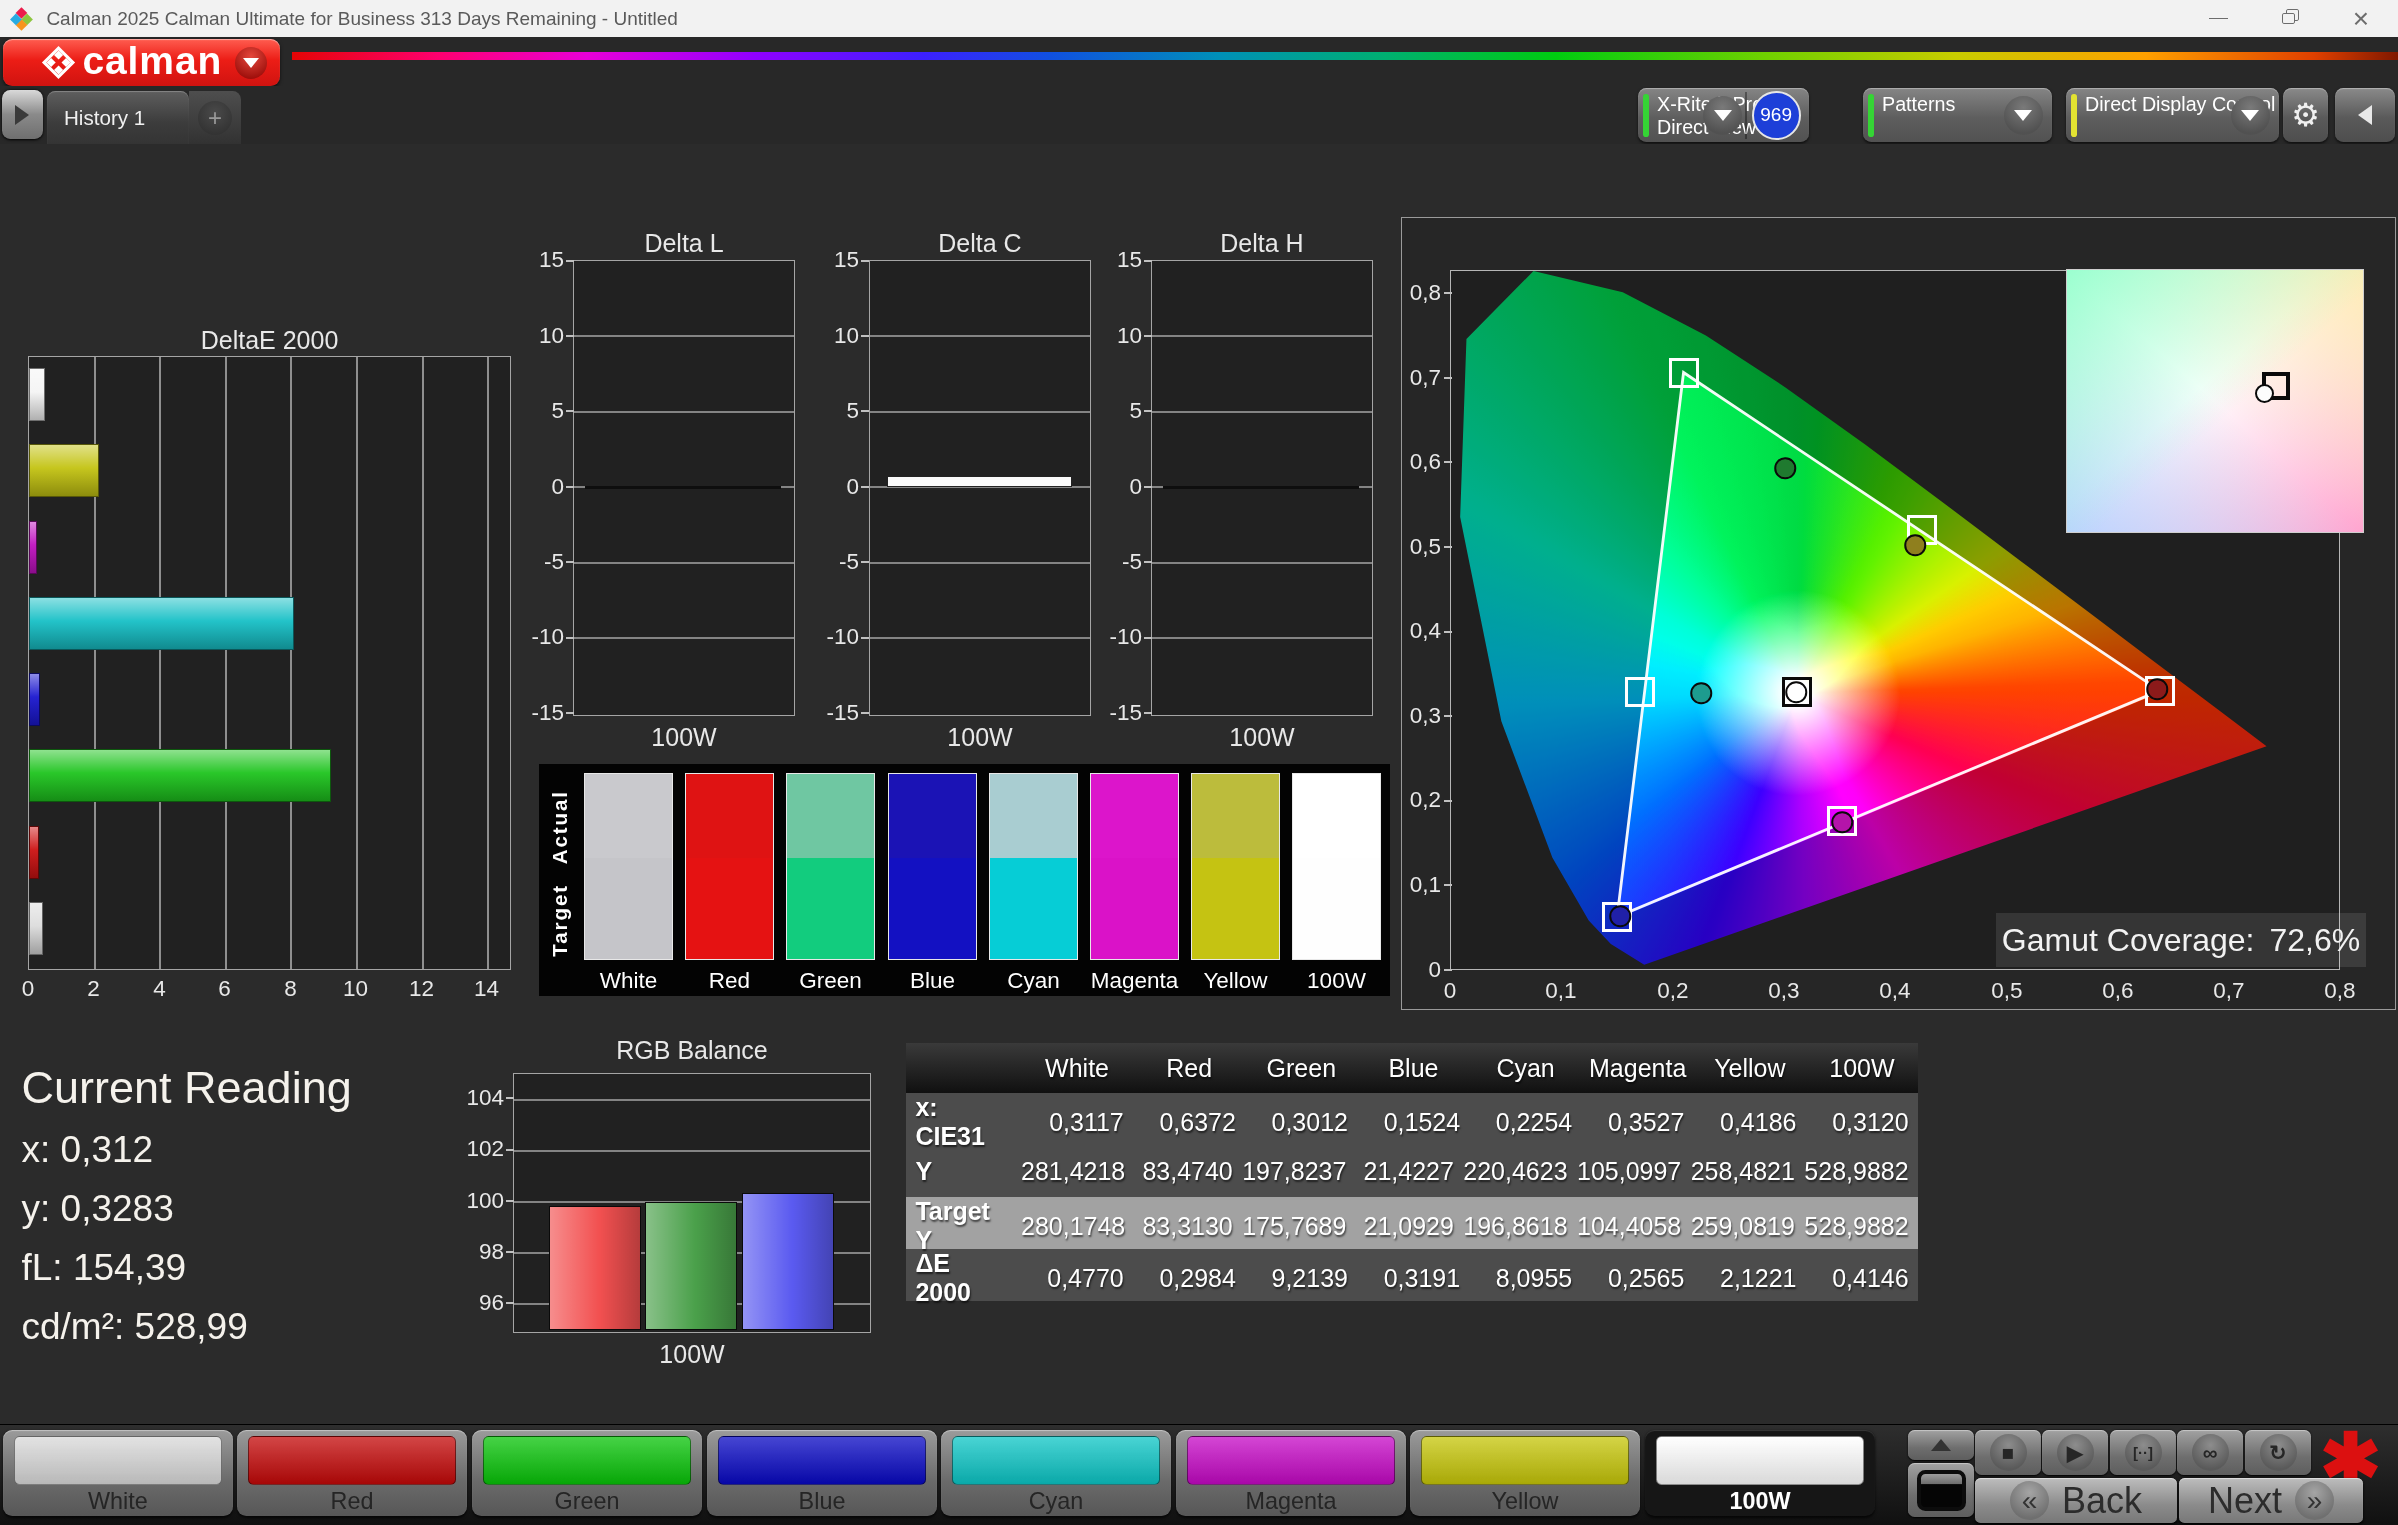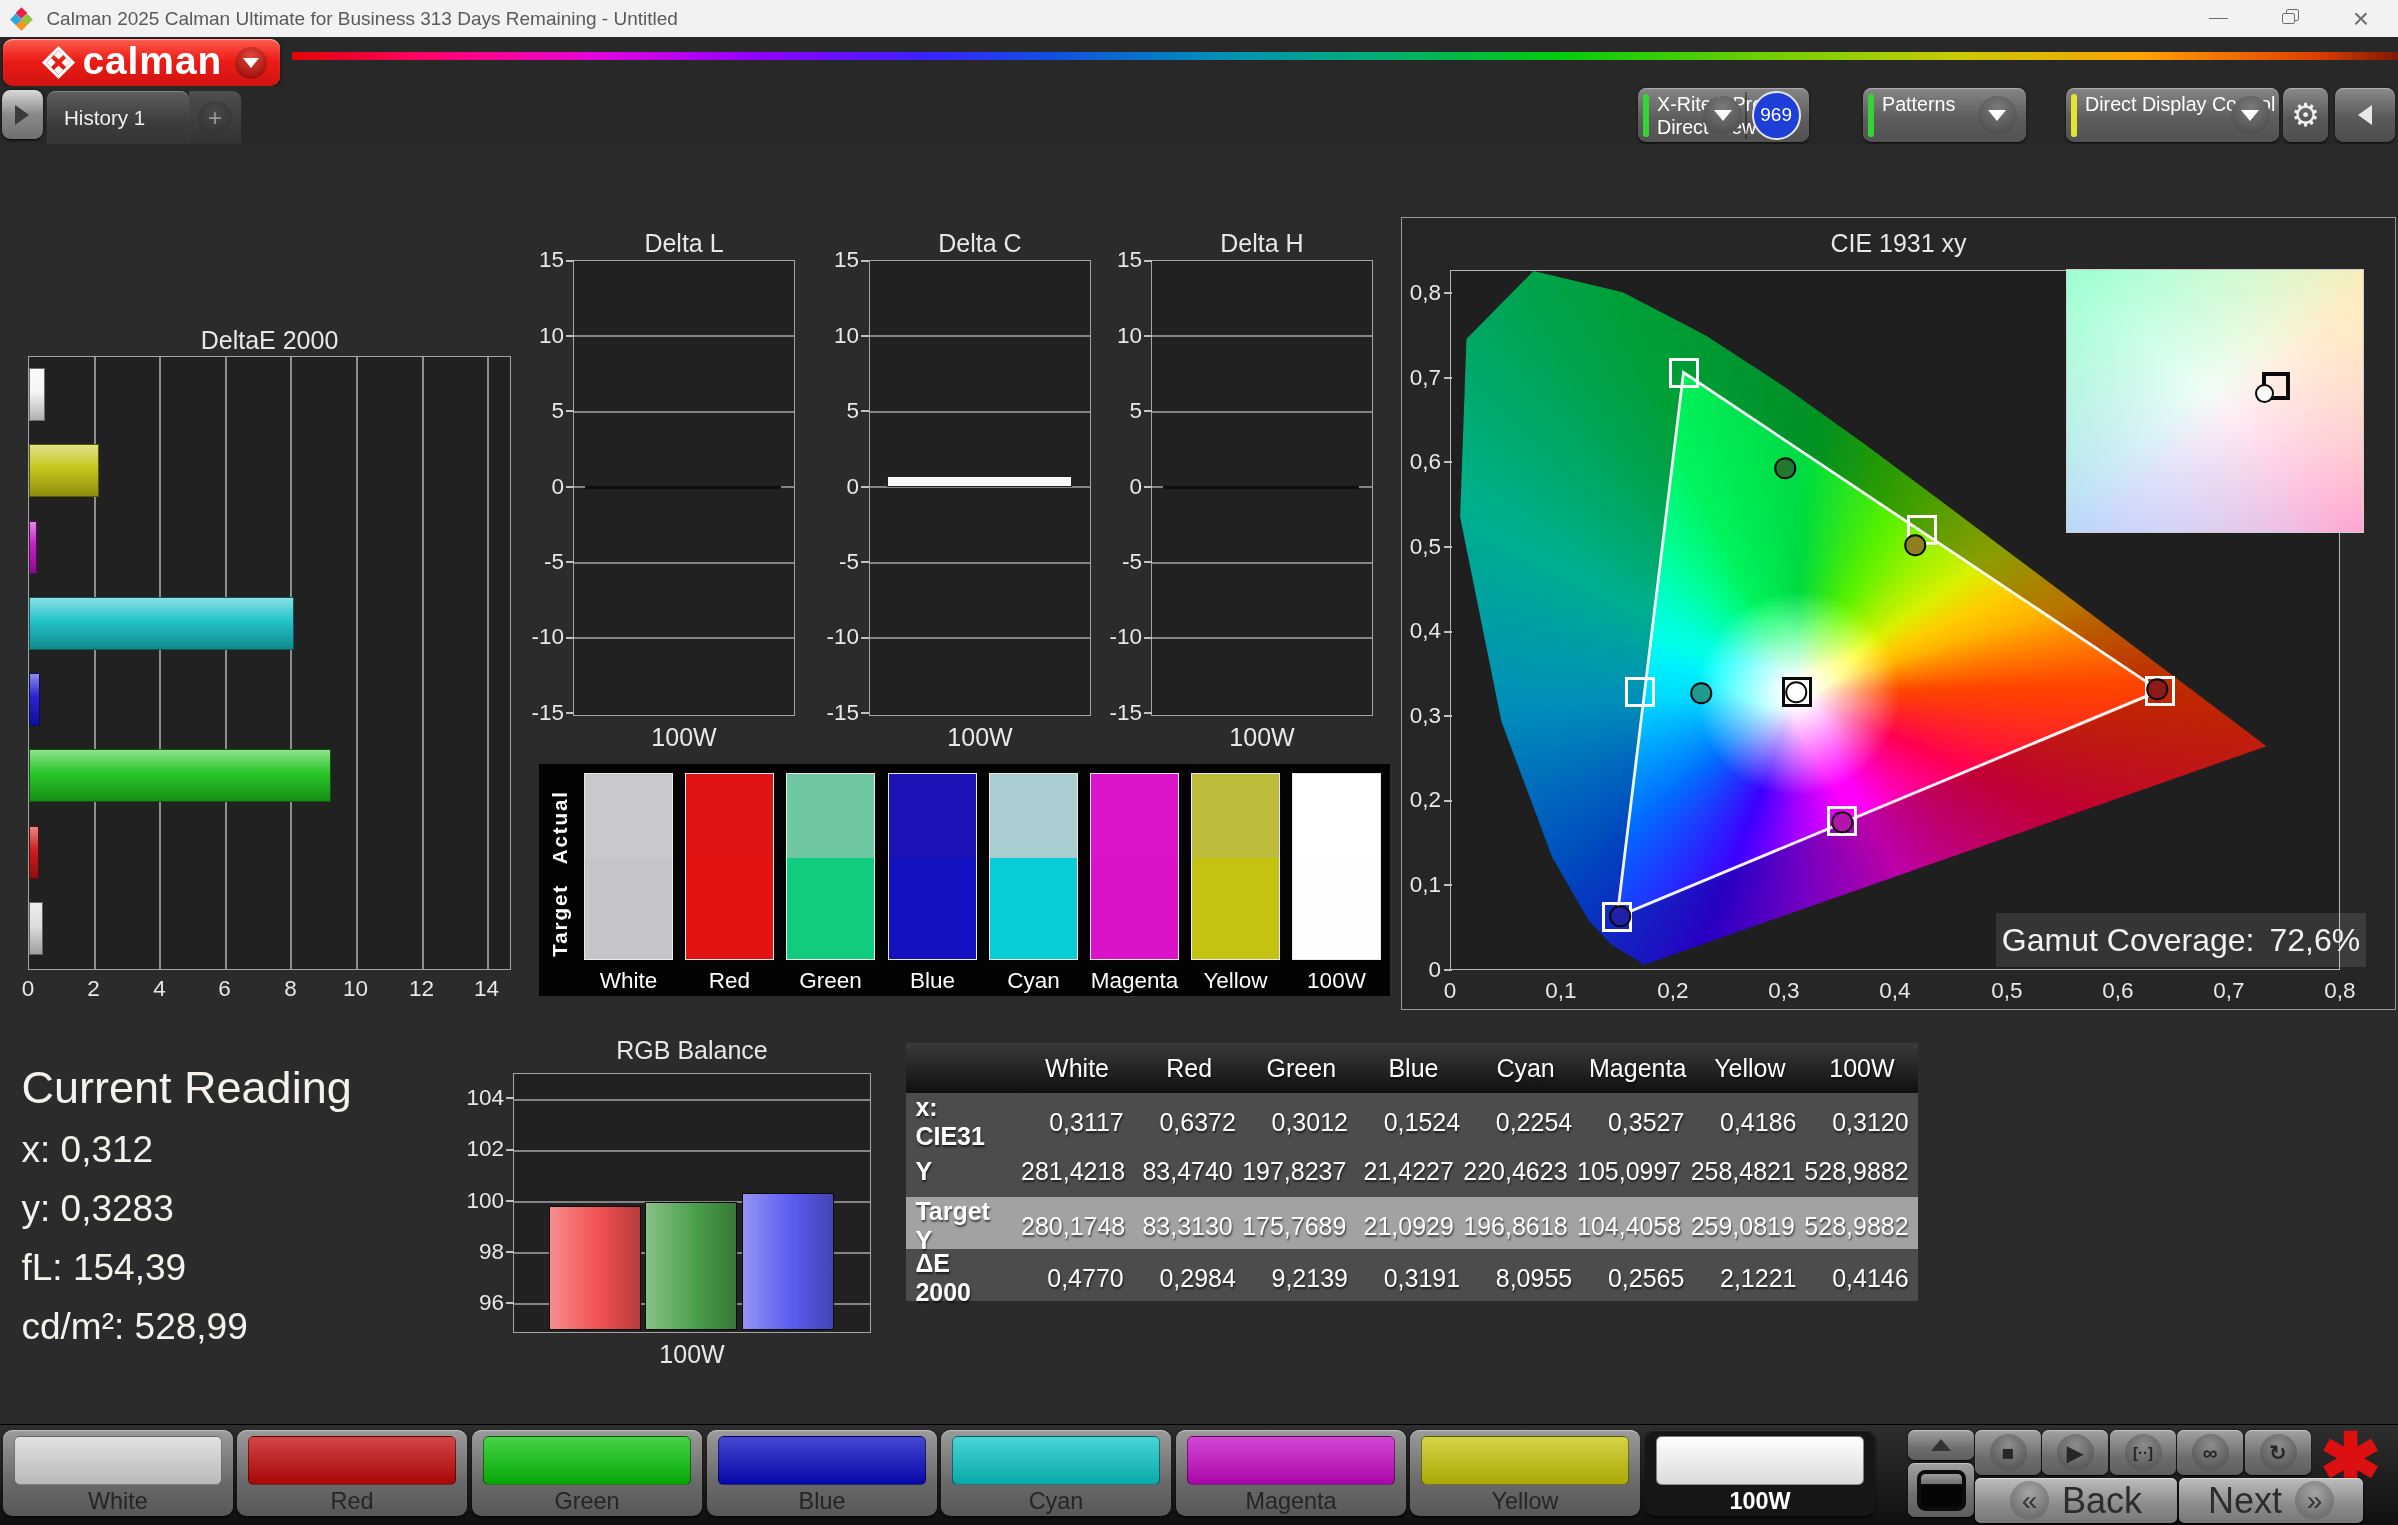--- a/index.html
+++ b/index.html
@@ -200,21 +200,21 @@
     <div class="ddtext">
       <div>X-Rite i1Pro 3</div>
         <div>Direct View</div>
     </div>
     <div class="chev" style="right:67px;">
         <div class="tri-down"></div>
       </div>
     <div class="badge-sep" style="right:62px;"></div>
     <div class="badge" style="right:8.4px;">969</div>
   </div>
-  <div class="abs dd" style="left:1863px;width:163px;">
+  <div class="abs dd" style="left:1863px;width:189px;">
     <div class="accent" style="background: rgb(53, 212, 53);"></div>
     <div class="ddtext">Patterns</div>
     <div class="chev" style="right:9.4px;">
         <div class="tri-down"></div>
       </div>
   </div>
   <div class="abs dd" style="left:2066px;width:213px;">
     <div class="accent" style="background: rgb(227, 227, 50);"></div>
     <div class="ddtext">Direct Display Control</div>
     <div class="chev" style="right:9.4px;">
@@ -373,21 +373,20 @@
       </div>
       <div class="swlabel" style="left: 652px;">Yellow</div>
       <div class="swcol" style="left: 753px;">
         <div class="swhalf" style="top: 0px; height: 45%; background: rgb(255, 255, 255);"></div>
         <div class="swhalf" style="top: 45%; height: 55%; background: rgb(254, 254, 254);"></div>
       </div>
       <div class="swlabel" style="left: 753px;">100W</div>
     </div>
 
   <div class="abs ciepanel"></div>
-  <div class="abs charttitle" style="left:1403px;top:229px;width:991px;">CIE 1931 xy</div>
   <div class="abs cieplot" id="ciePlot">
     <div class="cielayer locus" id="cieLocus" style="clip-path: polygon(21.76% 99.4%, 18% 96.43%, 15.51% 93.05%, 11.41% 84.04%, 5.67% 64.51%, 1.03% 35.23%, 1.74% 9.74%, 9.29% 0%, 19.34% 3.04%, 28.7% 9.25%, 37.7% 16.71%, 46.64% 24.87%, 55.51% 33.27%, 64.06% 41.46%, 71.9% 48.97%, 78.38% 55.19%, 83.22% 59.82%, 86.44% 62.91%, 88.49% 64.87%, 91.84% 68.08%);"></div>
     <div class="cielayer gamut" id="cieGamut" style="clip-path: polygon(26.25% 14.58%, 80% 60.3%, 18.75% 92.78%);"></div>
     <svg class="ciesvg" id="cieSvg" width="886" height="696" viewBox="0 0 946 743">
       <polygon id="triPoly" fill="none" stroke="rgba(255,255,255,0.95)" stroke-width="3" points="248.3,108.3 756.8,448.0 177.4,689.4"></polygon>
     </svg>
     <div id="cieMarkers">
         <div class="cie-sq" style="left: 233px; top: 102px;"></div>
         <div class="cie-sq" style="left: 471px; top: 259px;"></div>
         <div class="cie-sq" style="left: 709px; top: 420px;"></div>

